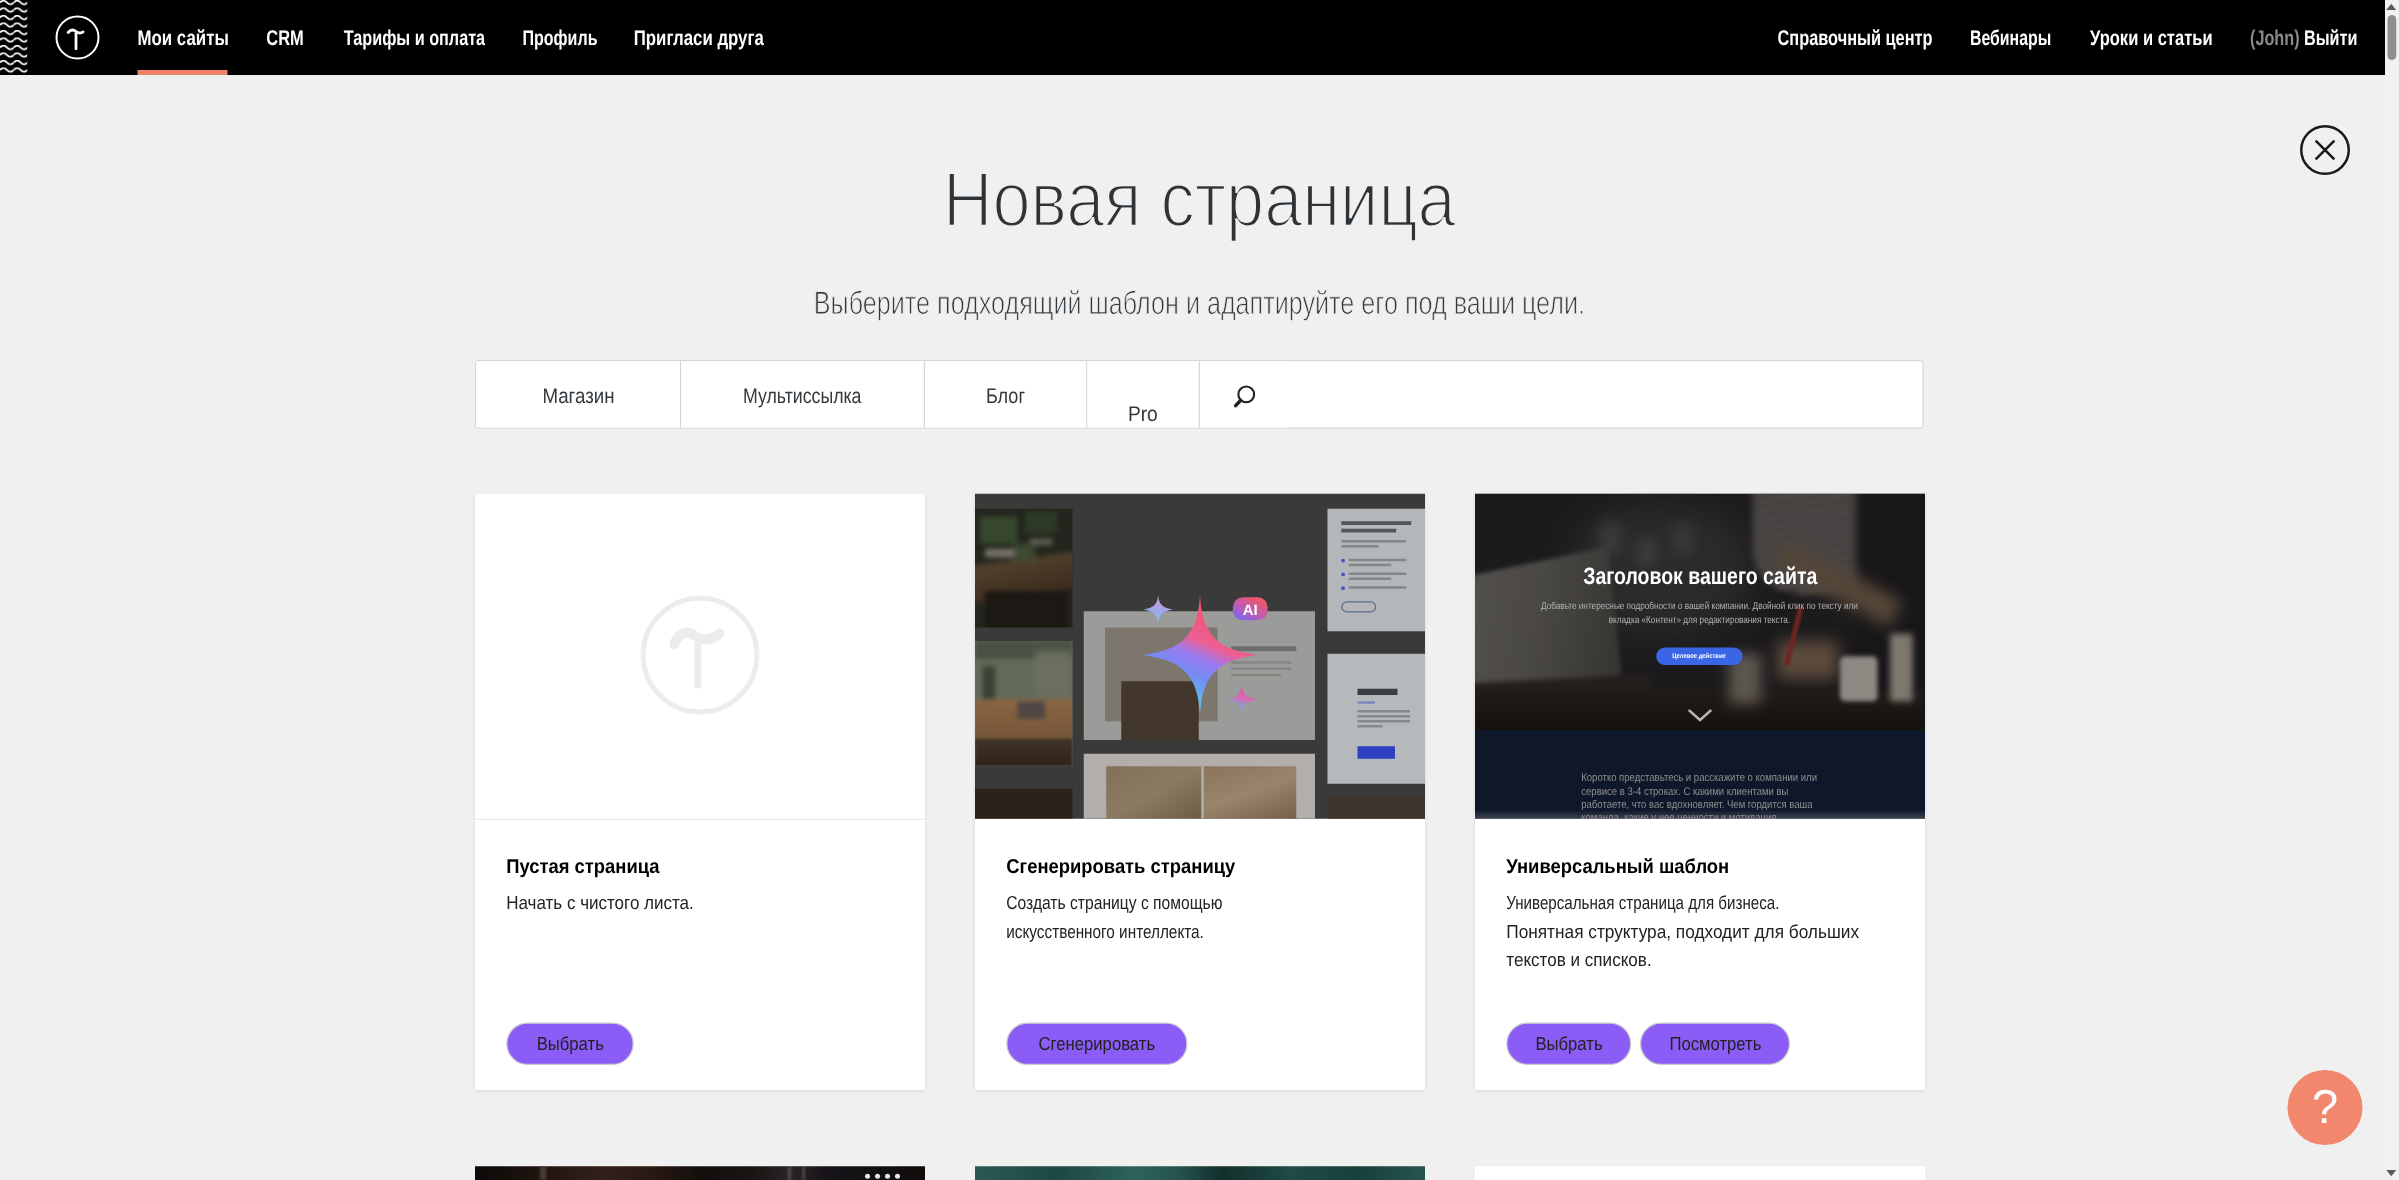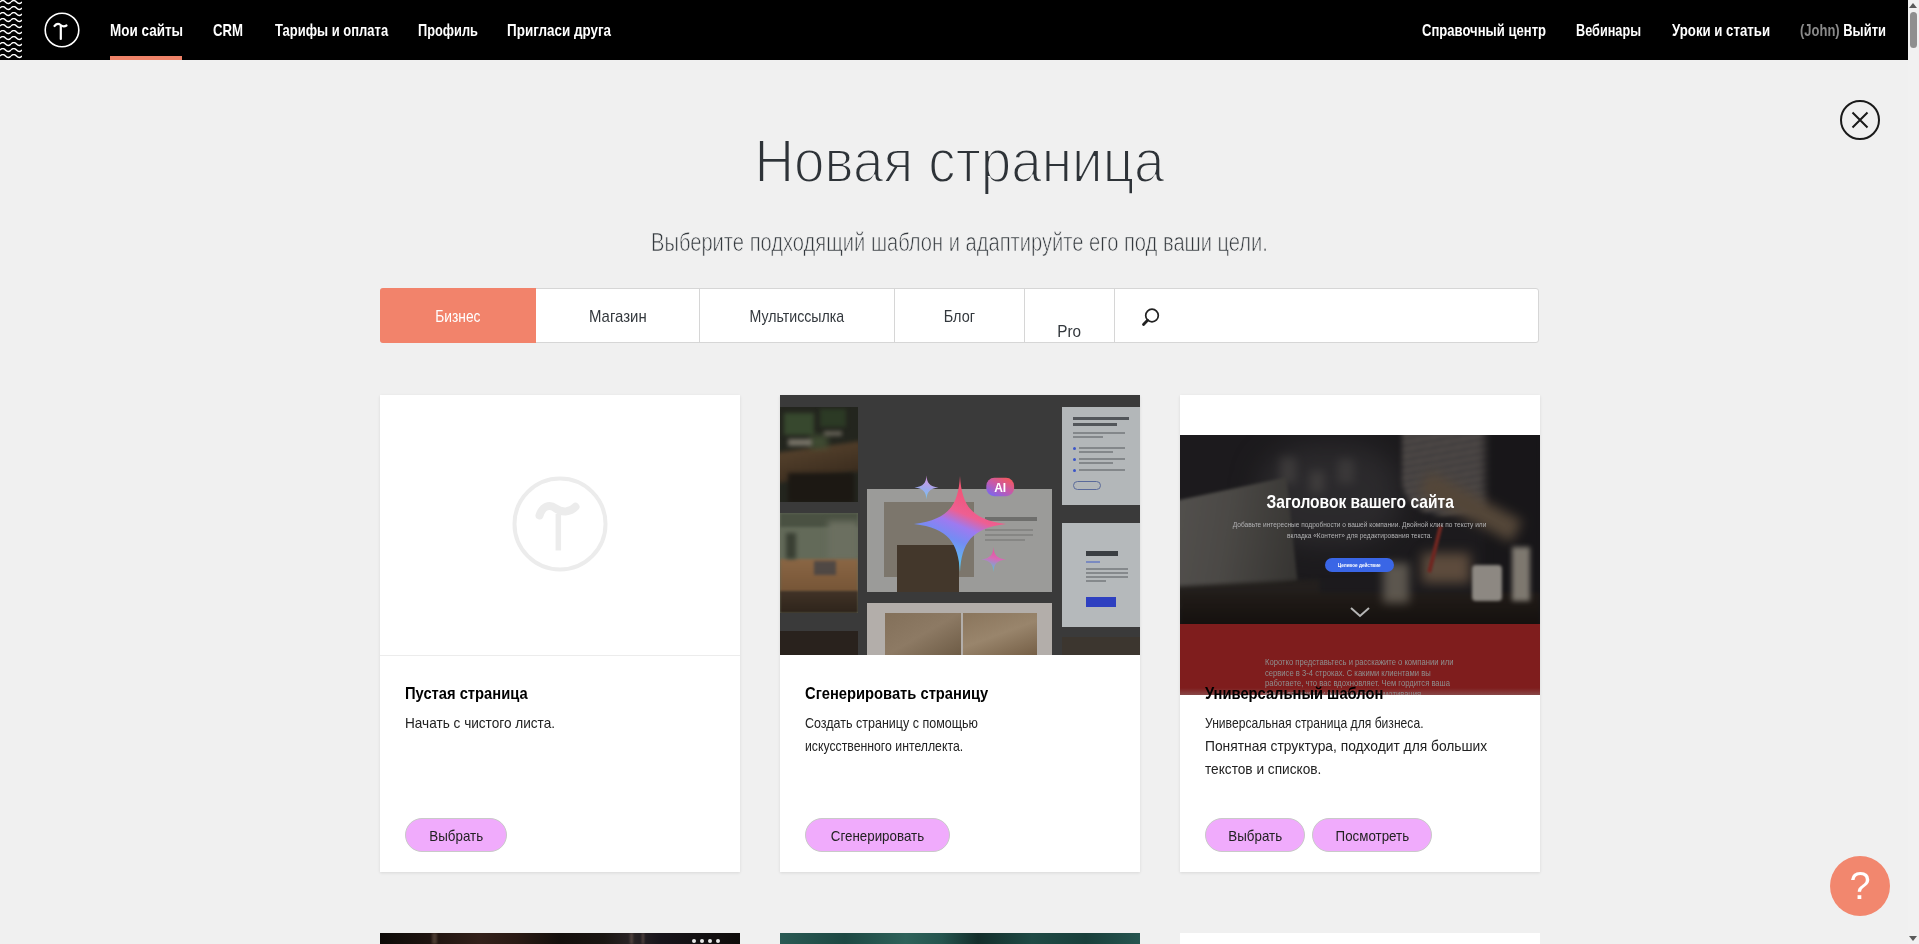--- a/index.html
+++ b/index.html
@@ -26,21 +26,21 @@
 .tab span { display:inline-block; transform:scaleX(0.85); padding-top:2px; }
 .tab.active { background:#f2836b; color:#fff; border-color:#f2836b; margin:-1px 0 -1px -1px; border-radius:3px 0 0 3px; }
 
 
 .card { position:absolute; top:395px; width:360px; height:477px; background:#fff; box-shadow:0 1px 3px rgba(0,0,0,0.10); }
 .card .preview { position:relative; width:360px; height:260px; overflow:hidden; }
 .card .divider { position:absolute; top:260px; left:0; width:360px; height:1px; background:#ececec; }
 .card .title { position:absolute; left:25px; top:290px; font-size:16px; font-weight:bold; color:#000; transform:scaleX(0.92); transform-origin:left center; white-space:nowrap; }
 .card .desc { position:absolute; left:25px; top:316px; font-size:15px; color:#222; line-height:23px; transform-origin:left top; white-space:nowrap; }
 .card .desc div { transform-origin:left top; }
-.btn { position:absolute; bottom:20px; height:34px; border:1px solid #c9c9c9; border-radius:18px; background:#f0abfc; display:flex; align-items:center; justify-content:center; font-size:15px; color:#222; }
+.btn { position:absolute; bottom:20px; height:34px; border:1px solid #c9c9c9; border-radius:18px; background:#8b5cf6; display:flex; align-items:center; justify-content:center; font-size:15px; color:#222; }
 .btn span { display:inline-block; transform:scaleX(0.89); white-space:nowrap; }
 
 
 .closebtn { position:absolute; left:1840px; top:100px; width:40px; height:40px; }
 .helpbtn { position:absolute; left:1830px; top:856px; width:60px; height:60px; border-radius:50%; background:#f2876e; color:#fff; display:flex; align-items:center; justify-content:center; font-size:38px; font-weight:normal; }
 
 
 .sb { position:absolute; right:0; top:0; width:11px; height:944px; background:#f1f1f1; }
 .sb .thumb { position:absolute; left:2px; top:12px; width:7px; height:36px; background:#8f8f8f; border-radius:4px; }
 .sb .up { position:absolute; left:1px; top:3px; width:0; height:0; border-left:4.5px solid transparent; border-right:4.5px solid transparent; border-bottom:5px solid #5a5a5a; }
@@ -72,23 +72,20 @@
   <span class="nav-item" style="left:1576px; transform:scaleX(0.746);">Вебинары</span>
   <span class="nav-item" style="left:1672px; transform:scaleX(0.778);">Уроки и статьи</span>
   <span class="nav-item" style="left:1800px; transform:scaleX(0.763);"><span class="john">(John)&nbsp;</span>Выйти</span>
   <div class="underline"></div>
 </div>
 
 <div class="h1">Новая страница</div>
 <div class="sub">Выберите подходящий шаблон и адаптируйте его под ваши цели.</div>
 
 <div class="tabs">
-  <div class="tab active" style="width:156px;">
-      <span style="transform:scaleX(0.81);">Бизнес</span>
-    </div>
   <div class="tab" style="width:164px;">
       <span style="transform:scaleX(0.88);">Магазин</span>
     </div>
   <div class="tab" style="width:195px;">
       <span style="transform:scaleX(0.834);">Мультиссылка</span>
     </div>
   <div class="tab" style="width:130px;">
       <span style="transform:scaleX(0.85);">Блог</span>
     </div>
   <div class="tab" style="width:90px;align-items:flex-end;">
@@ -223,21 +220,21 @@
   <div class="desc">
       <div style="transform:scaleX(0.834);">Создать страницу с помощью</div>
       <div style="transform:scaleX(0.817);">искусственного интеллекта.</div>
     </div>
   <div class="btn" style="left:25px;width:145px;">
       <span>Сгенерировать</span>
     </div>
 </div>
 
 <div class="card" style="left:1180px;">
-  <div class="preview" id="hero3" style="background:#7f1d1d;margin-top:40px;">
+  <div class="preview" id="hero3" style="background:#0f172a;">
     <div style="position:absolute;left:0;top:0;width:360px;height:189px;background:#232226;overflow:hidden;">
       <div style="position:absolute;left:80px;top:10px;width:140px;height:100px;background:#3c3b3f;border-radius:40%;filter:blur(14px);"></div>
       <div style="position:absolute;left:100px;top:22px;width:16px;height:26px;background:#8e8a84;filter:blur(5px);opacity:0.35;"></div>
       <div style="position:absolute;left:130px;top:36px;width:14px;height:22px;background:#9a958c;filter:blur(5px);opacity:0.32;"></div>
       <div style="position:absolute;left:158px;top:24px;width:16px;height:24px;background:#8e8a84;filter:blur(5px);opacity:0.3;"></div>
       <div style="position:absolute;left:222px;top:-8px;width:95px;height:88px;background:repeating-linear-gradient(170deg,#b9ab97 0 3px,#41414b 3px 7px);filter:blur(2.5px);opacity:0.85;border-radius:0 0 30% 40%;"></div>
       <div style="position:absolute;left:305px;top:-10px;width:60px;height:210px;background:#1d1c20;filter:blur(4px);"></div>
       <div style="position:absolute;left:238px;top:60px;width:105px;height:24px;background:#7c6852;filter:blur(6px);transform:rotate(28deg);"></div>
       <div style="position:absolute;left:242px;top:118px;width:48px;height:30px;background:#8a7059;filter:blur(6px);"></div>
       <div style="position:absolute;left:253px;top:90px;width:4px;height:48px;background:#a8342c;filter:blur(1px);transform:rotate(14deg);"></div>

